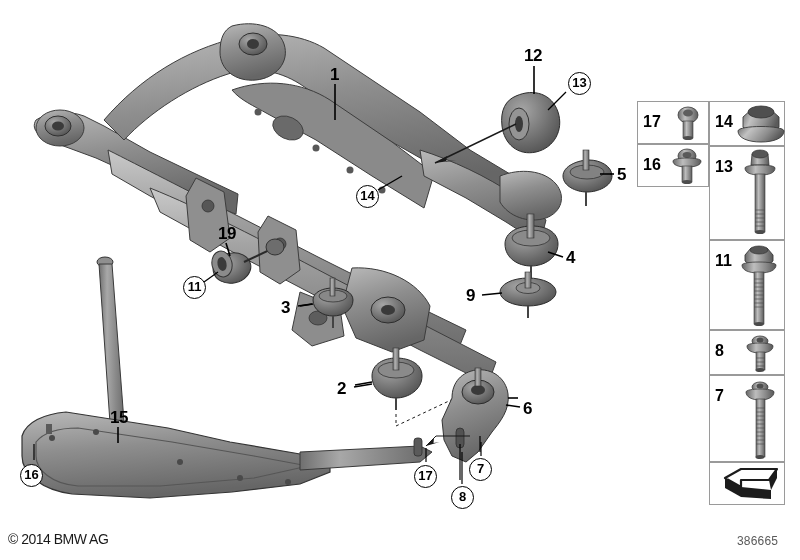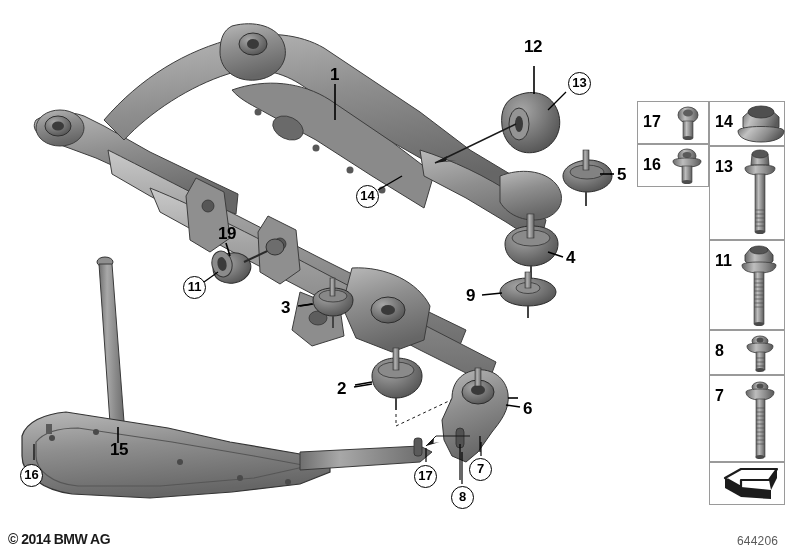--- a/index.html
+++ b/index.html
@@ -31,21 +31,21 @@
     background:#fff;
   }
   .lnum{
     position:absolute;font-weight:bold;font-size:16px;color:#000;
     line-height:16px;
   }
 
   
   .foot-left{
     position:absolute;left:8px;top:531px;
-    font-size:14px;font-weight:bold;color:#1a1a1a;letter-spacing:-0.5px;
+    font-size:14px;font-weight:normal;color:#1a1a1a;letter-spacing:-0.5px;
   }
   .foot-right{
     position:absolute;left:737px;top:534px;
     font-size:12px;color:#5a5a5a;letter-spacing:0.2px;
   }
 </style>
 </head>
 <body>
 
 <div class="stage">
@@ -448,33 +448,33 @@
       <svg width="68" height="38" viewBox="0 0 68 38" style="position:absolute;left:3px;top:3px;">
         <path d="M40,3 L64,3 L56,14 L28,14 L28,21 L12,12 L28,3 Z" fill="#ffffff" stroke="#1c1c1c" stroke-width="2.2" stroke-linejoin="round"></path>
         <path d="M56,14 L64,3 L64,12 L58,24 Z" fill="#1c1c1c"></path>
         <path d="M12,12 L28,21 L28,31 L12,22 Z" fill="#1c1c1c"></path>
         <path d="M28,21 L58,24 L58,33 L28,31 Z" fill="#1c1c1c"></path>
       </svg>
     </div>
   </div>
 
   <span class="lbl" style="left:330px;top:66px;">1</span>
-  <span class="lbl" style="left:524px;top:38px;">12</span>
+  <span class="lbl" style="left:524px;top:47px;">12</span>
   <span class="clbl" style="left:568px;top:72px;">13</span>
   <span class="lbl" style="left:617px;top:166px;">5</span>
   <span class="clbl" style="left:356px;top:185px;">14</span>
   <span class="lbl" style="left:566px;top:249px;">4</span>
   <span class="lbl" style="left:466px;top:287px;">9</span>
   <span class="lbl" style="left:218px;top:225px;">19</span>
   <span class="clbl" style="left:183px;top:276px;">11</span>
   <span class="lbl" style="left:281px;top:299px;">3</span>
   <span class="lbl" style="left:337px;top:380px;">2</span>
   <span class="lbl" style="left:523px;top:400px;">6</span>
-  <span class="lbl" style="left:110px;top:409px;margin-top:32px;">15</span>
+  <span class="lbl" style="left:110px;top:409px;">15</span>
   <span class="clbl" style="left:20px;top:464px;">16</span>
   <span class="clbl" style="left:414px;top:465px;">17</span>
   <span class="clbl" style="left:469px;top:458px;">7</span>
   <span class="clbl" style="left:451px;top:486px;">8</span>
 
   <div class="foot-left">© 2014 BMW AG</div>
-  <div class="foot-right">644206</div>
+  <div class="foot-right">386665</div>
 
 </div>
 
 </body></html>

